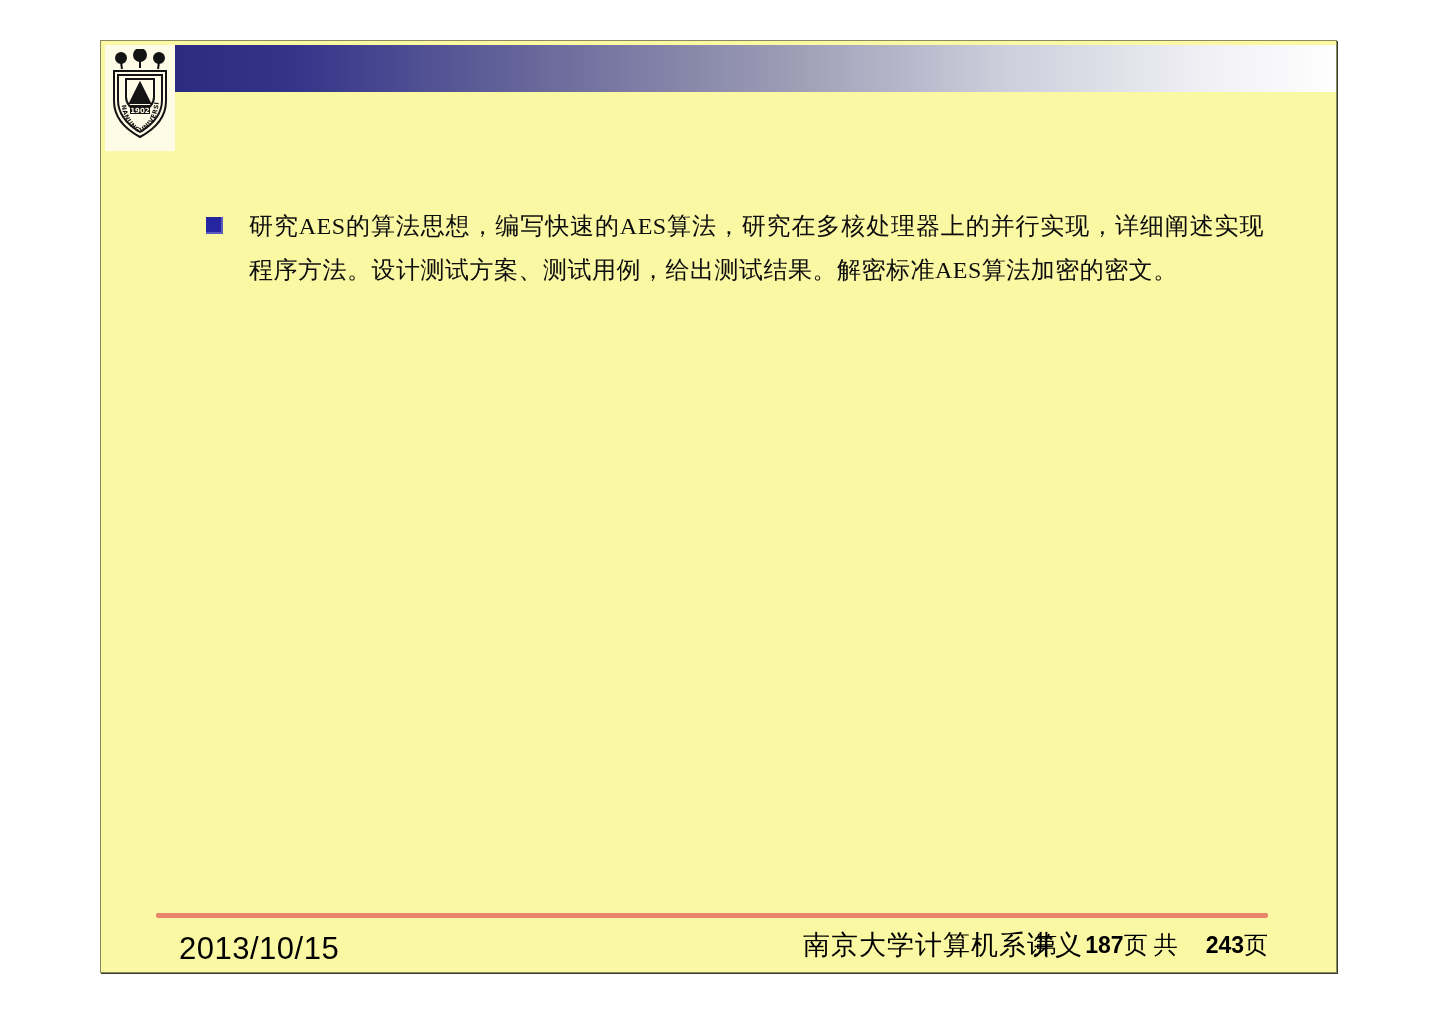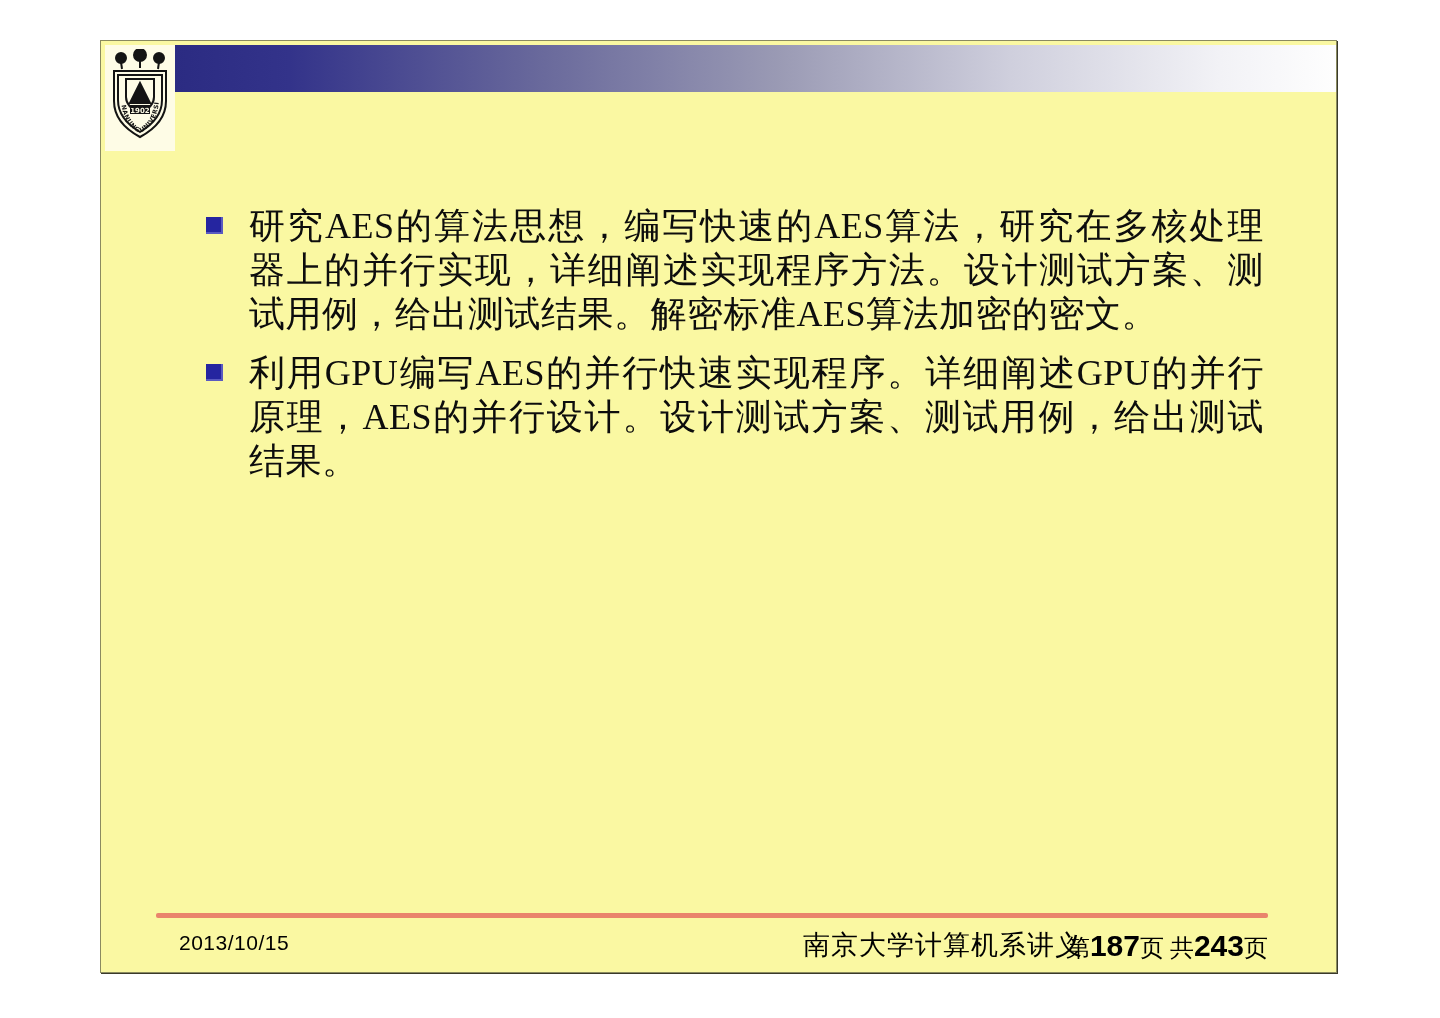--- a/index.html
+++ b/index.html
@@ -21,47 +21,47 @@
   .logo-box{
     position:absolute;left:4px;top:4px;width:70px;height:106px;
     background:#fefce6;display:flex;align-items:flex-start;justify-content:center;
   }
   .logo-box svg{display:block;margin-top:4px;}
   .content{
     position:absolute;left:105px;top:163px;width:1062px;
   }
   .bullet-item{
     position:relative;padding-left:43px;margin:0 4px 15px 0;
-    font-size:36px;line-height:44px;color:#0d0d0d;
+    font-size:24px;line-height:44px;color:#0d0d0d;
     text-align:justify;letter-spacing:0.5px;
   }
   .bullet-item .sq{
     position:absolute;left:0;top:13px;width:17px;height:17px;
     background:#2525a0;box-shadow:inset -2px -2px 0 #5a5ac0;
   }
   .footer-rule{
     position:absolute;left:55px;top:872px;width:1112px;height:5px;
     background:#e9846c;border-radius:2px;
   }
   .footer-row{
     position:absolute;left:0;top:886px;width:1235px;height:36px;color:#000;
   }
   .footer-date{
     position:absolute;left:78px;top:4px;
     font-family:"Liberation Sans","DejaVu Sans",sans-serif;
-    font-size:21px;letter-spacing:0.5px;
+    font-size:31px;letter-spacing:0.5px;
   }
   .footer-title{
     position:absolute;left:0;width:982px;text-align:right;top:0;
     font-size:27px;letter-spacing:1px;font-family:Liberation Mono, monospace;
   }
   .footer-page{
     position:absolute;right:68px;top:2px;font-size:24px;white-space:pre;
   }
-  .footer-page .b{font-weight:bold;font-family:"Liberation Sans","DejaVu Sans",sans-serif;font-size:30px;}
+  .footer-page .b{font-weight:bold;font-family:"Liberation Sans","DejaVu Sans",sans-serif;font-size:23px;margin-left:28px;}
 </style>
 </head>
 <body>
 
 <div>
   <div class="slide">
 
     <div class="top-bar"></div>
 
     <div class="logo-box">
@@ -90,24 +90,20 @@
           <textPath href="#arcpath" startOffset="4">NANJING UNIVERSITY</textPath>
         </text>
       </svg>
     </div>
 
     <div class="content">
       <div class="bullet-item">
         <span class="sq"></span>
         <span>研究AES的算法思想，编写快速的AES算法，研究在多核处理器上的并行实现，详细阐述实现程序方法。设计测试方案、测试用例，给出测试结果。解密标准AES算法加密的密文。</span>
       </div>
-      <div class="bullet-item">
-        <span class="sq"></span>
-        <span>利用GPU编写AES的并行快速实现程序。详细阐述GPU的并行原理，AES的并行设计。设计测试方案、测试用例，给出测试结果。</span>
-      </div>
     </div>
 
     <div class="footer-rule"></div>
 
     <div class="footer-row">
       <span class="footer-date">2013/10/15</span>
       <span class="footer-title">南京大学计算机系讲义</span>
       <span class="footer-page"><span>第</span><span class="b">187</span><span>页 共</span><span class="b">243</span><span>页</span></span>
     </div>
 

